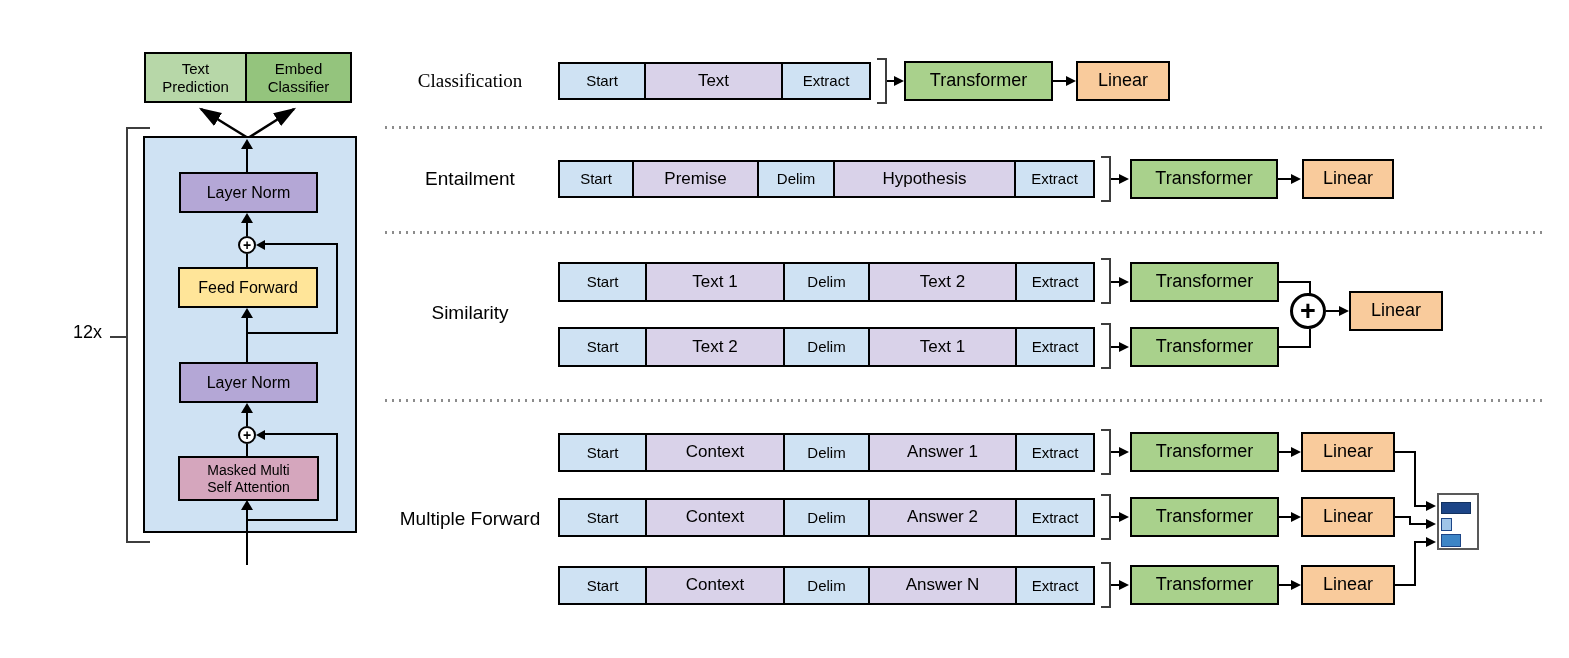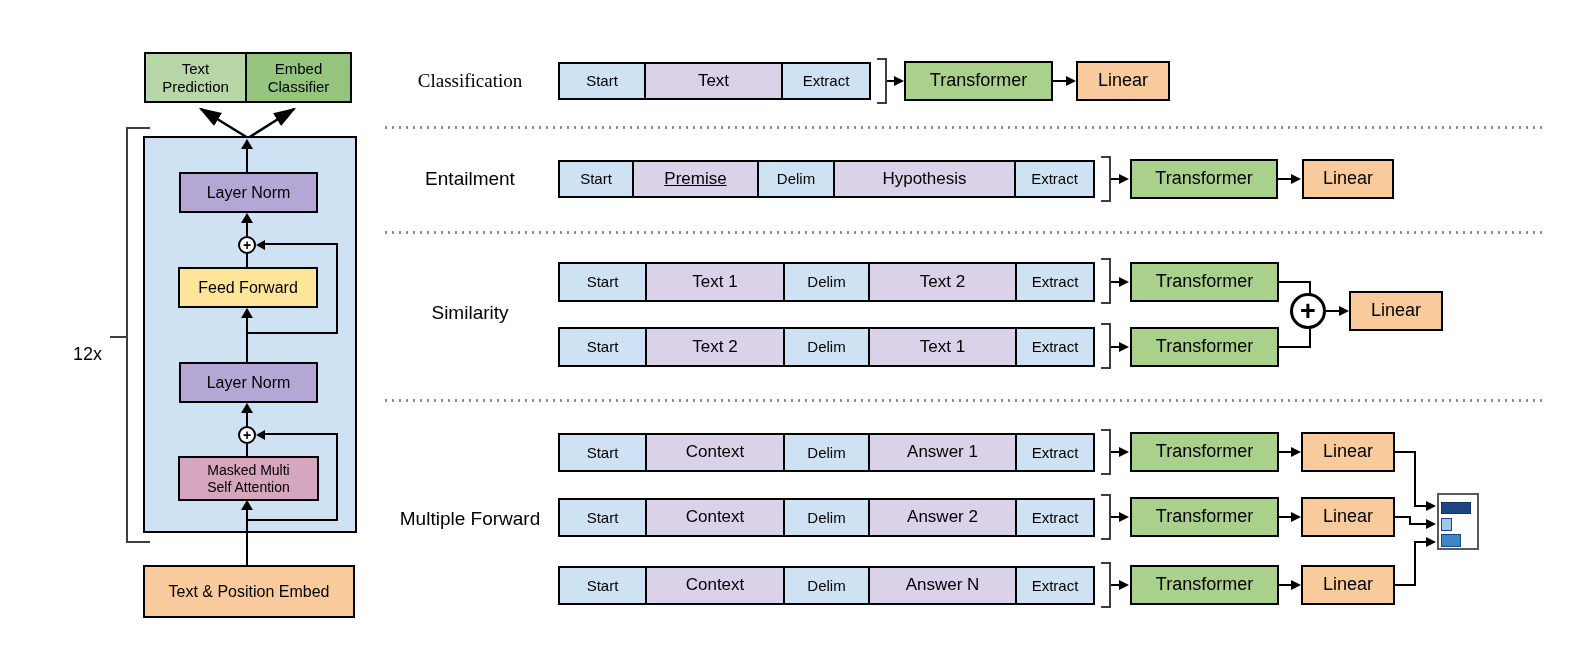--- a/index.html
+++ b/index.html
@@ -50,21 +50,21 @@
       <marker id="ah" markerWidth="12" markerHeight="10" refX="8" refY="3" orient="auto">
         <path d="M0,0 L9,3 L0,6 Z" fill="#000"></path>
       </marker>
     </defs>
     <line x1="105" y1="40" x2="58" y2="11" stroke="#000" stroke-width="2.5" marker-end="url(#ah)"></line>
     <line x1="105" y1="40" x2="151" y2="11" stroke="#000" stroke-width="2.5" marker-end="url(#ah)"></line>
   </svg>
 
   <div class="bracket-open" style="left:126px;top:127px;width:24px;height:416px;"></div>
   <div class="hline" style="left:110px;top:336px;width:16px;background:#3d3d3d;"></div>
-  <div class="task-label" style="left:50px;top:344px;width:52px;text-align:right;font-size:18px;">12x</div>
+  <div class="task-label" style="left:50px;top:322px;width:52px;text-align:right;font-size:18px;">12x</div>
 
   <div class="box" style="left:143px;top:136px;width:214px;height:397px;background:#cfe2f3;"></div>
 
   <div class="tri-up" style="left:241px;top:139px;"></div>
   <div class="vline" style="left:246px;top:149px;height:23px;"></div>
 
   <div class="box" style="left:179px;top:172px;width:139px;height:41px;background:#b4a7d6;font-size:16px;">Layer Norm</div>
 
   <div class="tri-up" style="left:241px;top:213px;"></div>
   <div class="vline" style="left:246px;top:222px;height:14px;"></div>
@@ -94,41 +94,40 @@
 
   <div class="box twoline" style="left:178px;top:456px;width:141px;height:45px;background:#d5a6bd;font-size:14px;">
     <div>
         <span>Masked Multi</span>
         <span>Self Attention</span>
       </div>
   </div>
   <div class="tri-up" style="left:241px;top:500px;"></div>
   <div class="vline" style="left:246px;top:509px;height:56px;"></div>
 
-  <div class="box" style="left:143px;top:565px;width:212px;height:53px;background:#f9cb9c;font-size:16px;">Text &amp; Position Embed</div>
 
   <div class="dotted" style="left:385px;top:126px;width:1160px;"></div>
   <div class="dotted" style="left:385px;top:231px;width:1160px;"></div>
   <div class="dotted" style="left:385px;top:399px;width:1160px;"></div>
 
   <div class="task-label" style="left:385px;top:70px;width:170px;font-family:Liberation Serif, serif;">Classification</div>
   <div class="box seg-blue" style="left:558px;top:62px;width:88px;height:38px;">Start</div>
   <div class="box seg-purple" style="left:644px;top:62px;width:139px;height:38px;">Text</div>
   <div class="box seg-blue" style="left:781px;top:62px;width:90px;height:38px;">Extract</div>
   <div class="bracket" style="left:877px;top:58px;width:10px;height:46px;"></div>
   <div class="hline" style="left:887px;top:80px;width:9px;"></div>
   <div class="tri-right" style="left:894px;top:76px;"></div>
   <div class="box transformer" style="left:904px;top:61px;width:149px;height:40px;">Transformer</div>
   <div class="hline" style="left:1053px;top:80px;width:14px;"></div>
   <div class="tri-right" style="left:1066px;top:76px;"></div>
   <div class="box linear" style="left:1076px;top:61px;width:94px;height:40px;">Linear</div>
 
   <div class="task-label" style="left:385px;top:168px;width:170px;">Entailment</div>
   <div class="box seg-blue" style="left:558px;top:160px;width:76px;height:38px;">Start</div>
-  <div class="box seg-purple" style="left:632px;top:160px;width:127px;height:38px;text-decoration:underline;">Premise</div>
+  <div class="box seg-purple" style="left:632px;top:160px;width:127px;height:38px;">Premise</div>
   <div class="box seg-blue" style="left:757px;top:160px;width:78px;height:38px;">Delim</div>
   <div class="box seg-purple" style="left:833px;top:160px;width:183px;height:38px;">Hypothesis</div>
   <div class="box seg-blue" style="left:1014px;top:160px;width:81px;height:38px;">Extract</div>
   <div class="bracket" style="left:1101px;top:156px;width:10px;height:46px;"></div>
   <div class="hline" style="left:1111px;top:178px;width:9px;"></div>
   <div class="tri-right" style="left:1119px;top:174px;"></div>
   <div class="box transformer" style="left:1130px;top:159px;width:148px;height:40px;">Transformer</div>
   <div class="hline" style="left:1278px;top:178px;width:14px;"></div>
   <div class="tri-right" style="left:1291px;top:174px;"></div>
   <div class="box linear" style="left:1302px;top:159px;width:92px;height:40px;">Linear</div>

